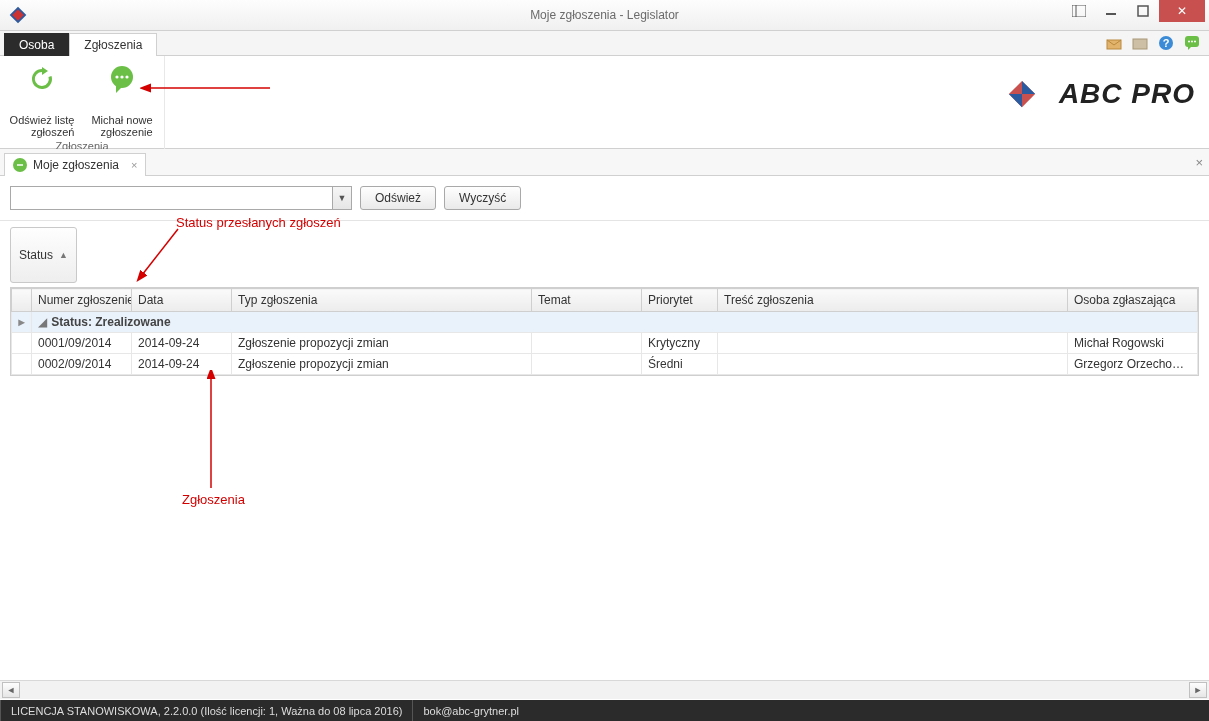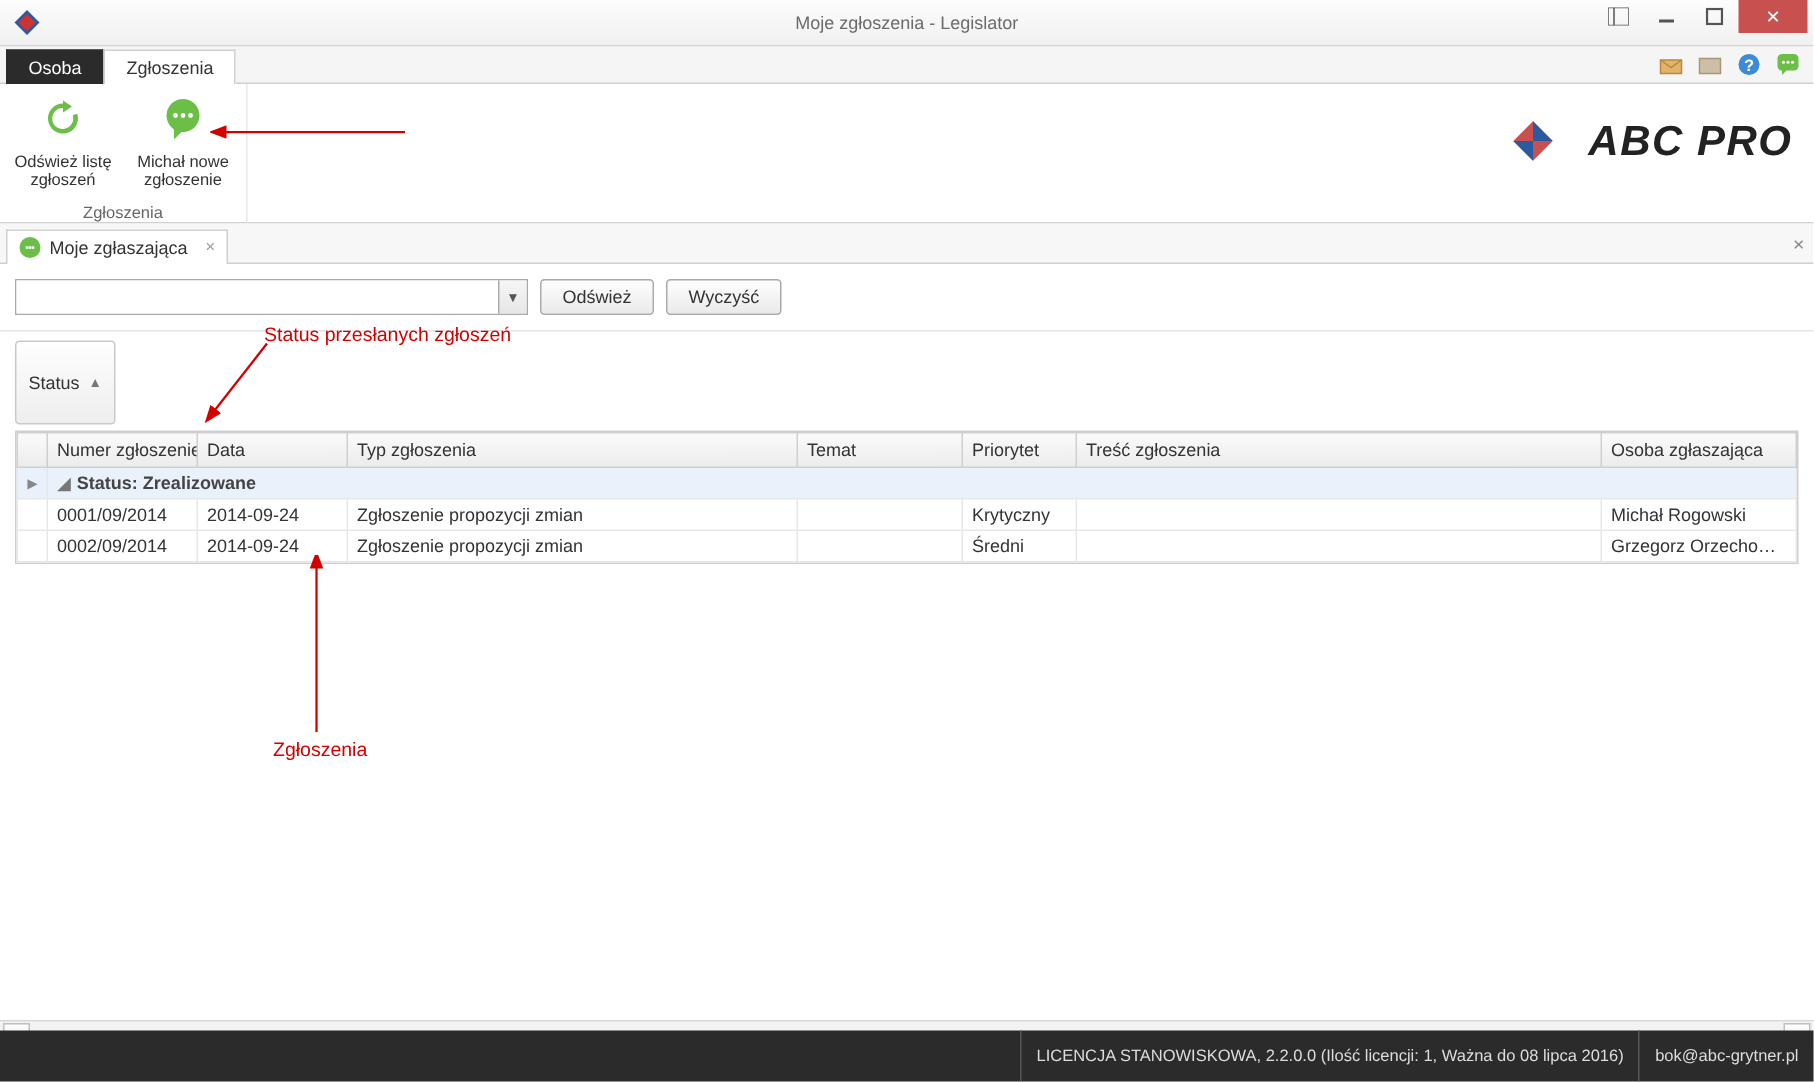--- a/index.html
+++ b/index.html
@@ -12,21 +12,21 @@
   .winbtn.restore svg,.winbtn.min svg{fill:#555}
   .menu-tabs{height:24px;display:flex;align-items:flex-end;background:#f5f5f5;border-bottom:1px solid #d0d0d0;padding-left:4px;position:relative}
   .menu-tab{padding:4px 14px;border:1px solid transparent;border-bottom:none;font-size:12px;color:#333;position:relative;top:1px}
   .menu-tab.file{background:#2b2b2b;color:#fff;border-color:#2b2b2b}
   .menu-tab.active{background:#fff;border-color:#d0d0d0}
   .corner-icons{position:absolute;right:8px;top:3px;display:flex;gap:8px}
   .corner-icons .ci{width:18px;height:18px;display:flex;align-items:center;justify-content:center}
   .ribbon{height:92px;background:#fff;border-bottom:1px solid #d0d0d0;display:flex;position:relative}
   .ribbon-group{display:flex;flex-direction:column;align-items:center;justify-content:flex-start;padding:4px 2px 0;border-right:1px solid #e8e8e8;height:100%}
   .ribbon-buttons{display:flex}
-  .ribbon-btn{width:76px;display:flex;flex-direction:column;align-items:center;text-align:center;padding:2px 2px;gap:6px}
+  .ribbon-btn{width:76px;display:flex;flex-direction:column;align-items:center;text-align:right;padding:2px 2px;gap:18px}
   .ribbon-btn .ic{width:34px;height:34px;display:flex;align-items:center;justify-content:center}
   .ribbon-btn .lbl{font-size:11px;line-height:12px;white-space:pre-line}
   .ribbon-group-title{font-size:11px;color:#666;margin-top:auto;margin-bottom:4px}
   .annot{position:absolute;font-size:13px;color:#d40000;pointer-events:none}
   .arrow{position:absolute;pointer-events:none}
   .logo-area{position:absolute;right:14px;top:22px;font-weight:bold;font-size:28px;font-style:italic;letter-spacing:1px;color:#222;display:flex;align-items:center;gap:22px}
   .logo-diamond{width:30px;height:30px}
   .doc-tabs{height:26px;border-bottom:1px solid #d0d0d0;display:flex;align-items:flex-end;background:#f7f7f7;position:relative}
   .doc-tab{display:flex;align-items:center;gap:6px;padding:4px 8px;border:1px solid #d0d0d0;border-bottom:none;background:#fff;font-size:12px;margin-left:4px;position:relative;top:1px}
   .doc-tab .tab-ic{width:14px;height:14px;border-radius:50%;background:#6bbf47;display:flex;align-items:center;justify-content:center}
@@ -42,21 +42,21 @@
   .status-chip .tri{font-size:9px;color:#777}
   .grid{border:1px solid #cfcfcf;margin:0 10px 0 10px}
   table{border-collapse:collapse;width:100%;table-layout:fixed}
   th{background:linear-gradient(#fafafa,#ececec);border:1px solid #cfcfcf;font-weight:normal;text-align:left;padding:4px 6px;font-size:12px;color:#333;white-space:nowrap;overflow:hidden}
   td{border:1px solid #e7e7e7;padding:3px 6px;font-size:12px;white-space:nowrap;overflow:hidden;text-overflow:ellipsis}
   tr.group-row td{background:#e9f2fb;font-weight:bold;color:#444}
   tr.group-row .gmark{width:18px;text-align:center;color:#888}
   .row-pointer{width:18px;text-align:center;color:#888}
   .hscroll{height:18px;border-top:1px solid #d8d8d8;background:#f2f2f2;display:flex;align-items:center;justify-content:space-between;padding:0 2px}
   .hscroll .sbtn{width:16px;height:14px;background:linear-gradient(#fdfdfd,#e6e6e6);border:1px solid #c0c0c0;display:flex;align-items:center;justify-content:center;font-size:9px;color:#666}
-  .statusbar{position:absolute;bottom:0;left:0;right:0;height:34px;background:#2b2b2b;color:#ddd;display:flex;align-items:center;justify-content:flex-end;font-size:11px}
+  .statusbar{position:absolute;bottom:0;left:0;right:0;height:21px;background:#2b2b2b;color:#ddd;display:flex;align-items:center;font-size:11px}
   .statusbar .cell{padding:0 10px;border-left:1px solid #555;height:100%;display:flex;align-items:center}
   .col-idx{width:20px}
 </style>
 </head>
 <body>
 
 <div class="titlebar">
   <div class="app-icon">
     <svg viewBox="0 0 24 24" width="20" height="20">
         <polygon points="12,2 22,12 12,22 2,12" fill="#2a5aa0"></polygon>
@@ -168,21 +168,21 @@
 
 <div class="doc-tabs">
   <div class="doc-tab">
     <span class="tab-ic">
         <svg width="10" height="10">
           <circle cx="3" cy="5" r="1" fill="#fff"></circle>
           <circle cx="5" cy="5" r="1" fill="#fff"></circle>
           <circle cx="7" cy="5" r="1" fill="#fff"></circle>
         </svg>
       </span>
-    <span>Moje zgłaszająca</span>
+    <span>Moje zgłoszenia</span>
     <span class="close-x">×</span>
   </div>
   <div class="close-panel">×</div>
 </div>
 
 <div class="search-row">
   <div class="search-combo">
     <input value="" style="">
     <div class="dd">▼</div>
   </div>

